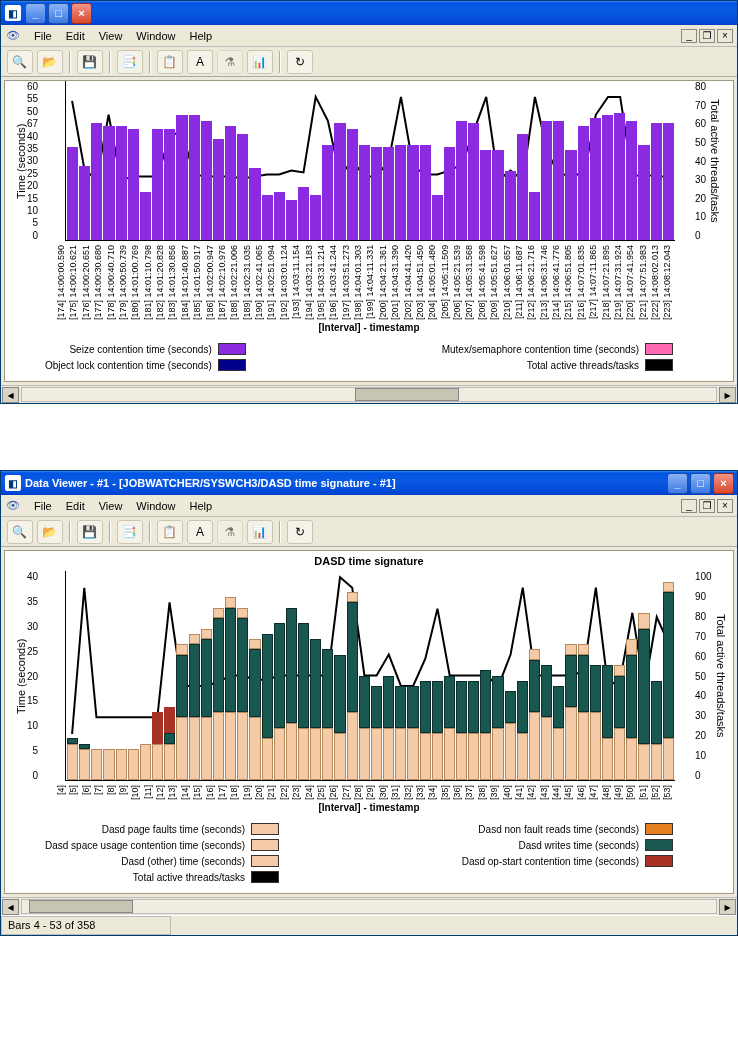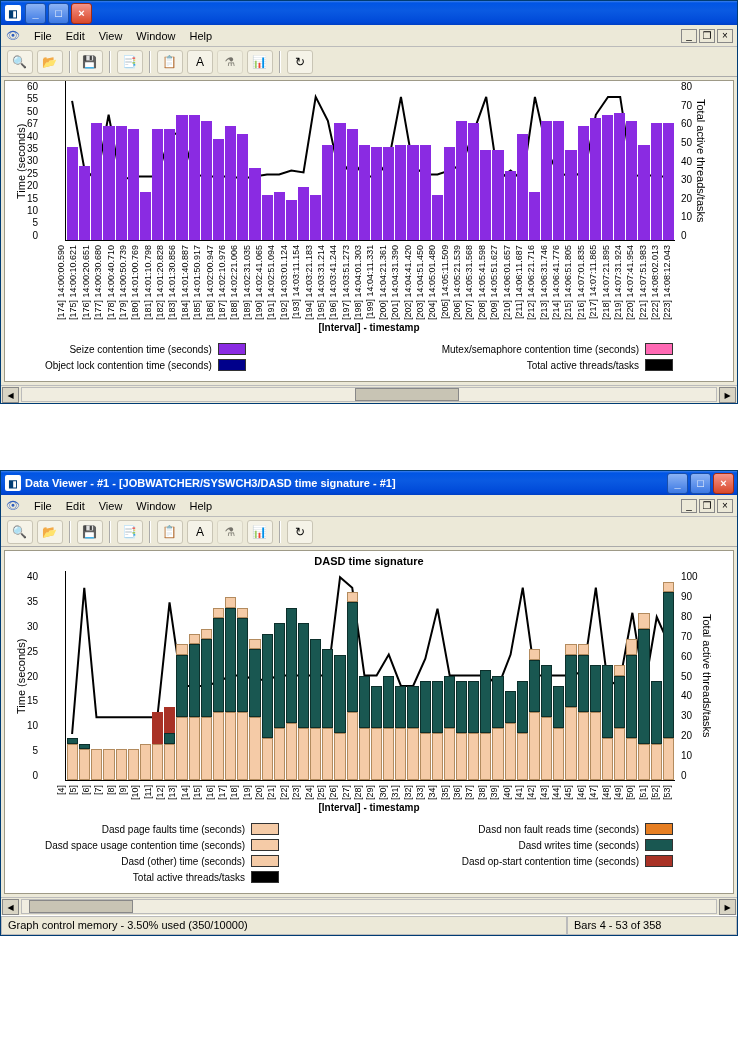--- a/index.html
+++ b/index.html
@@ -125,21 +125,21 @@
   .seg.teal { background:#195751; border:1px solid #0c2f2b;}
   .seg.red { background:#A93226; }
   svg.line-overlay {
     position:absolute; left:0; top:0; width:100%; height:100%;
     pointer-events:none;
   }
   .yaxis-right {
     width: 48px;
     display:flex;
   }
-  .yaxis-right .yticks { align-items:flex-start; padding-left:6px; }
+  .yaxis-right .yticks { align-items:flex-start; padding-left:20px; }
   .yaxis-right .ylabel {
     writing-mode: vertical-rl;
     text-align:center; font-size:11px; padding:2px 0;
   }
   .xaxis-wrap {
     display:flex; padding: 0 58px 0 50px;
   }
   .xaxis {
     flex:1;
     display:flex;
@@ -879,16 +879,15 @@
     </div>
   </div>
   <div class="scrollbar-area">
     <div class="scroll-btn">◀</div>
     <div class="scroll-track">
         <div class="scroll-thumb" style="left:1%; width:15%;"></div>
       </div>
     <div class="scroll-btn">▶</div>
   </div>
   <div class="statusbar">
-    <div class="status-cell grow">Graph control memory - 3.50% used (350/10000)</div>
     <div class="status-cell" style="width:170px">Bars 4 - 53 of 358</div>
   </div>
 </div>
 
 </body></html>

